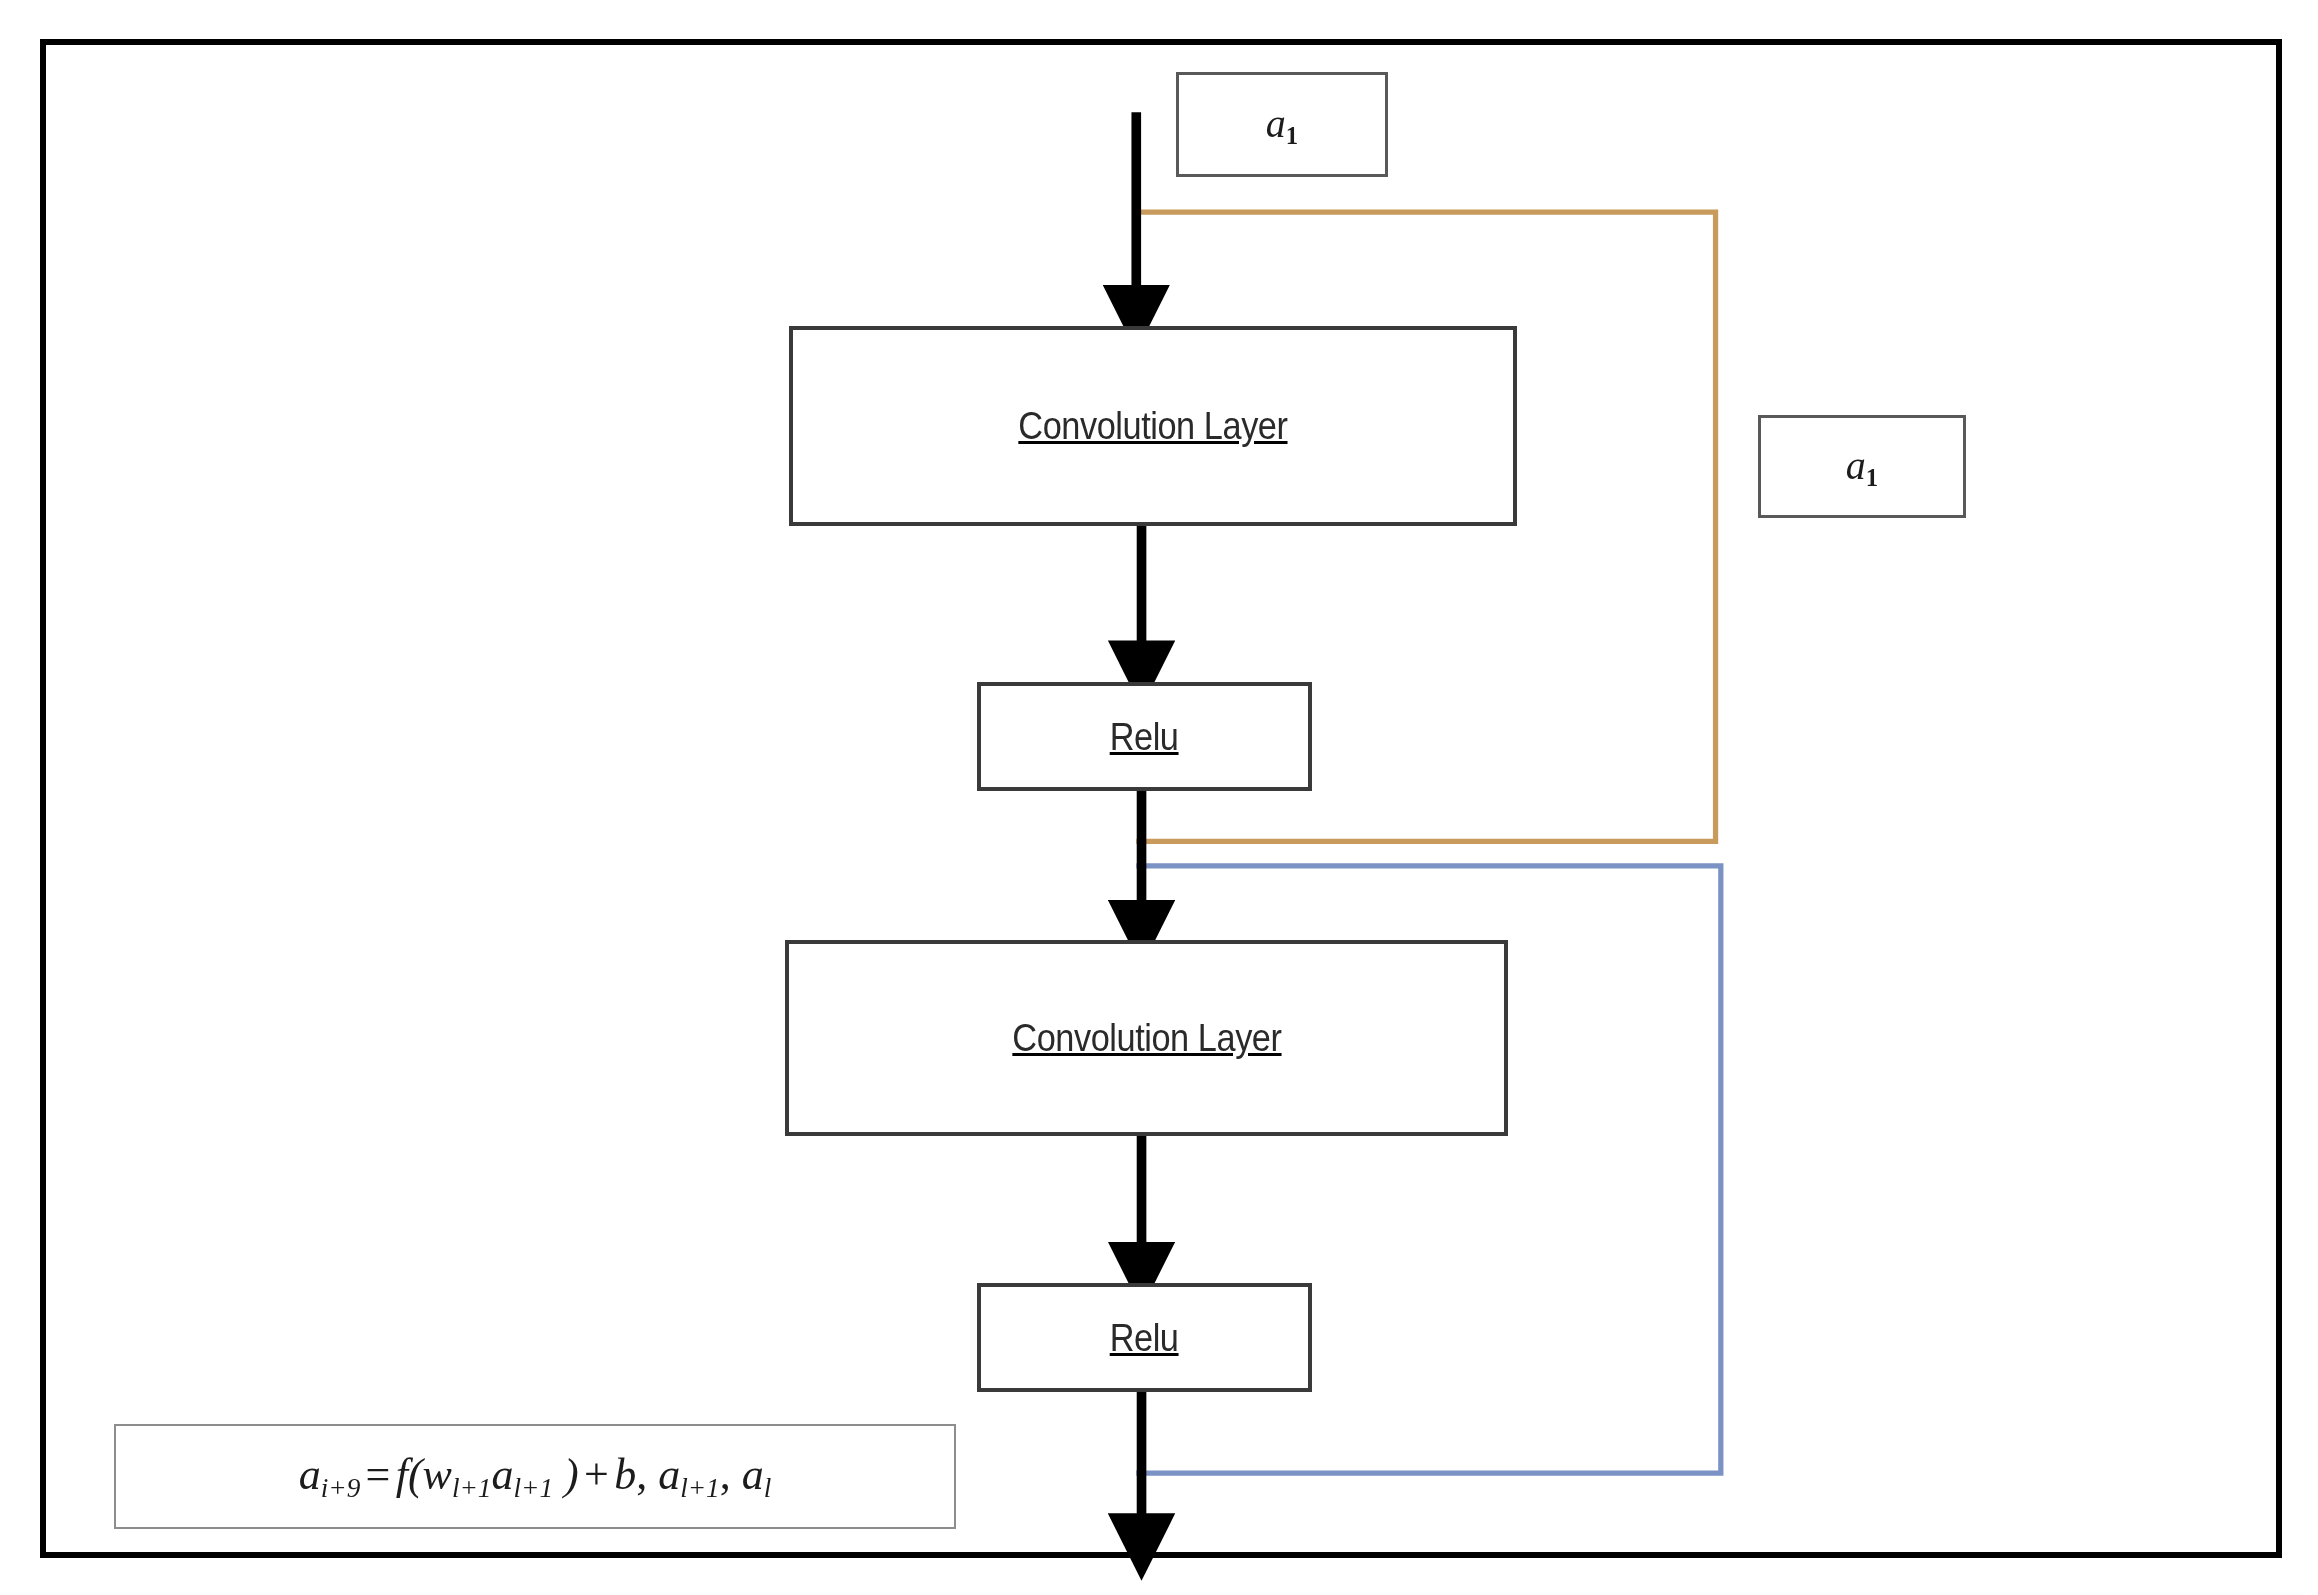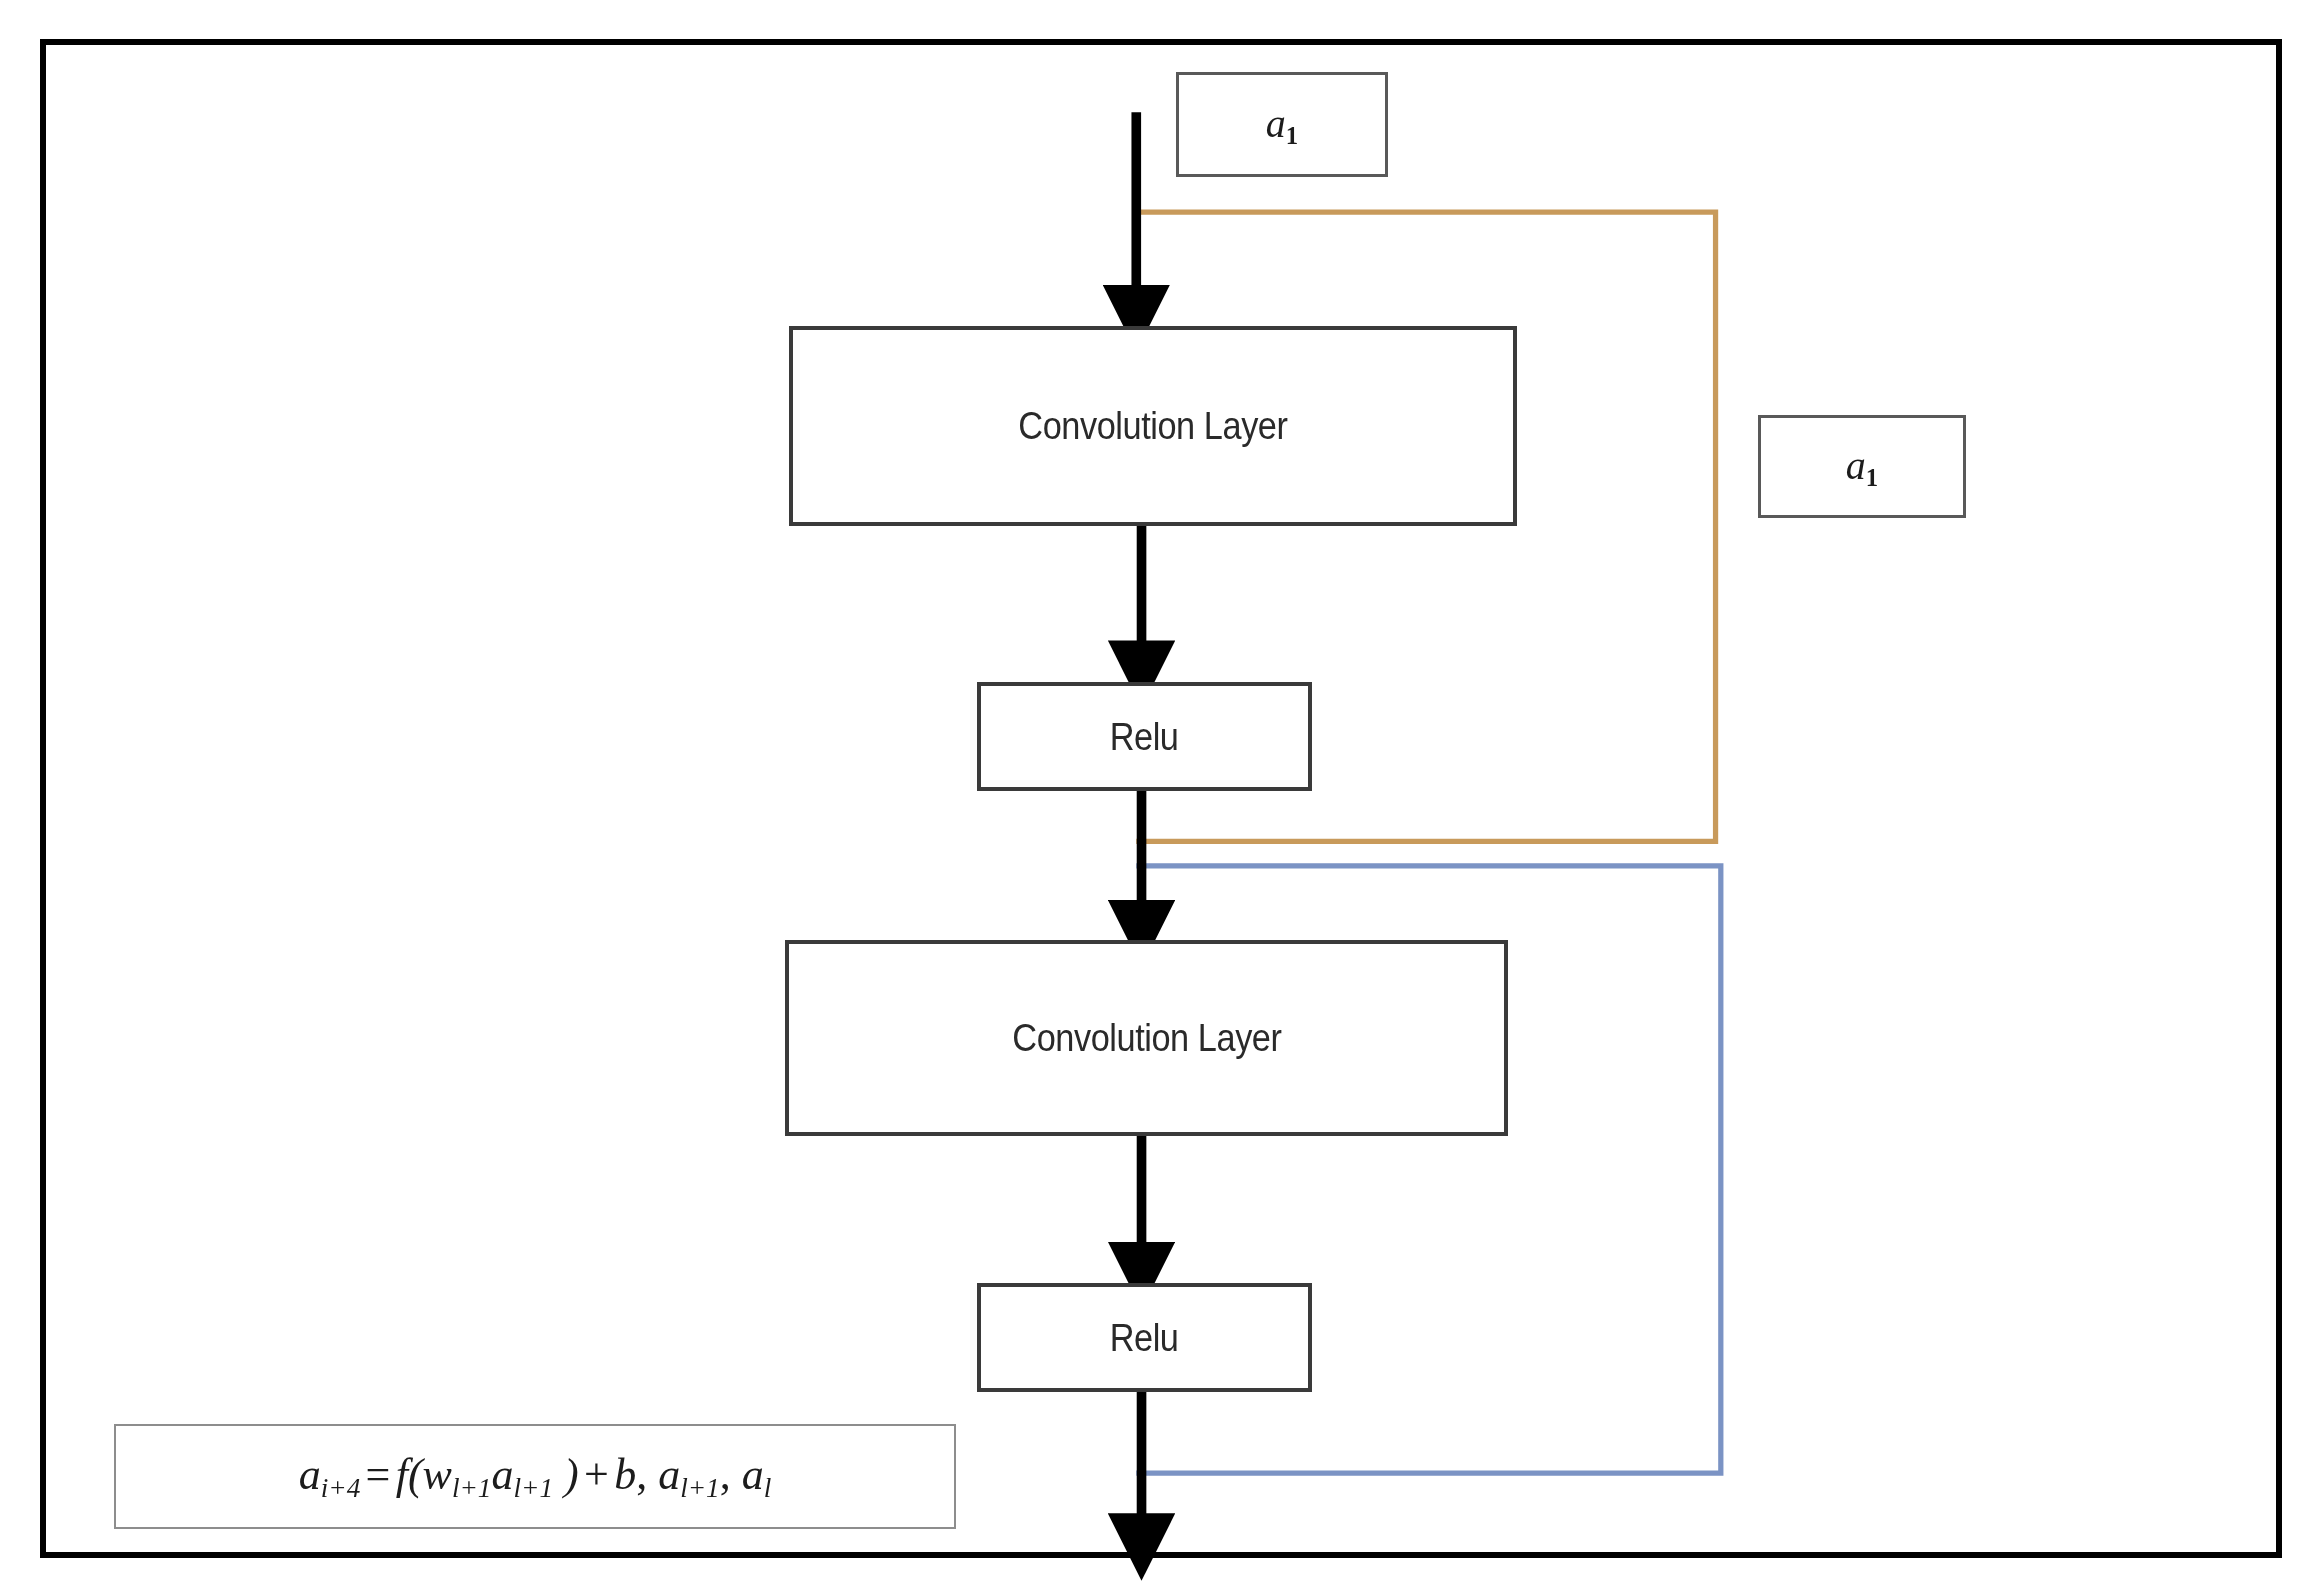--- a/index.html
+++ b/index.html
@@ -36,20 +36,21 @@
     position: absolute;
     box-sizing: border-box;
     background: #ffffff;
     display: flex;
     align-items: center;
     justify-content: center;
     text-align: center;
   }
   .node-proc {
     border: 4.4px solid #3a3a3a;
+    text-decoration: underline;
   }
   .node-var {
     border: 3.5px solid #595959;
   }
   .node-eq {
     border: 2.6px solid #8d8d8d;
   }
   .lbl-proc {
     font-family: "Liberation Sans", sans-serif;
     font-size: 39px;
@@ -140,18 +141,18 @@
 
   <div class="node node-var" style="left:1758px; top:415px; width:208px; height:103px;">
     <span class="math math-var">
       <span>a</span><sub class="num">1</sub>
     </span>
   </div>
 
 
   <div class="node node-eq" style="left:114px; top:1424px; width:842px; height:105px;">
     <span class="math math-eq">
-      <span>a</span><sub>i+4</sub><span class="op">=</span><span>f</span><span>(</span><span>w</span><sub>l+1</sub><span>a</span><sub>l+1</sub><span> )</span><span class="op">+</span><span>b</span><span class="comma">, </span><span>a</span><sub>l+1</sub><span class="comma">, </span><span>a</span><sub>l</sub>
+      <span>a</span><sub>i+9</sub><span class="op">=</span><span>f</span><span>(</span><span>w</span><sub>l+1</sub><span>a</span><sub>l+1</sub><span> )</span><span class="op">+</span><span>b</span><span class="comma">, </span><span>a</span><sub>l+1</sub><span class="comma">, </span><span>a</span><sub>l</sub>
     </span>
   </div>
 
 </div>
 
 
 </body></html>

